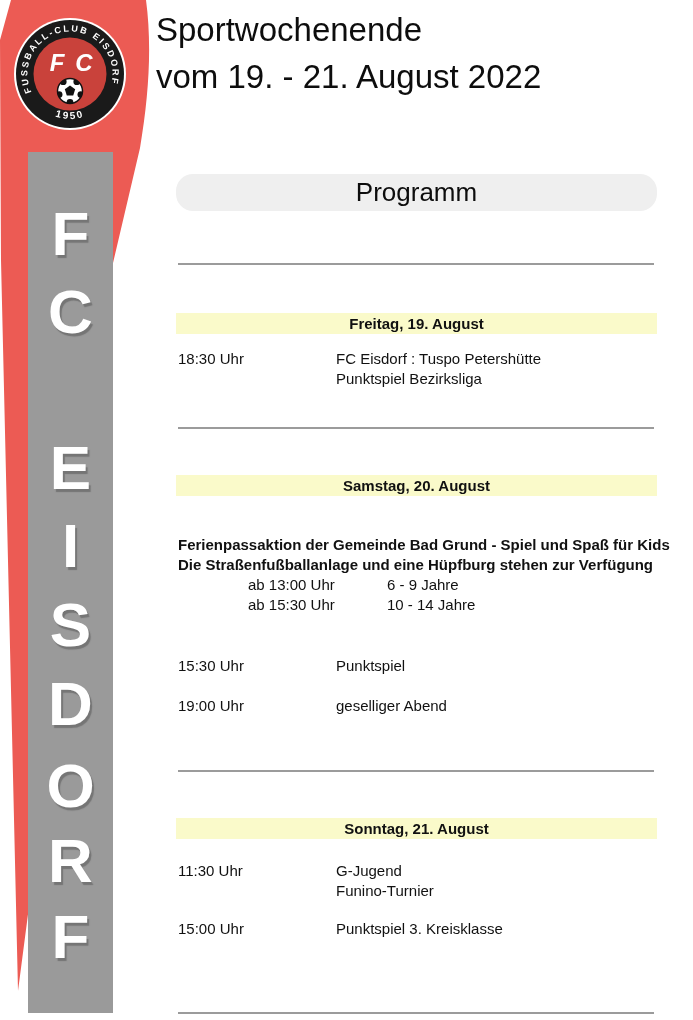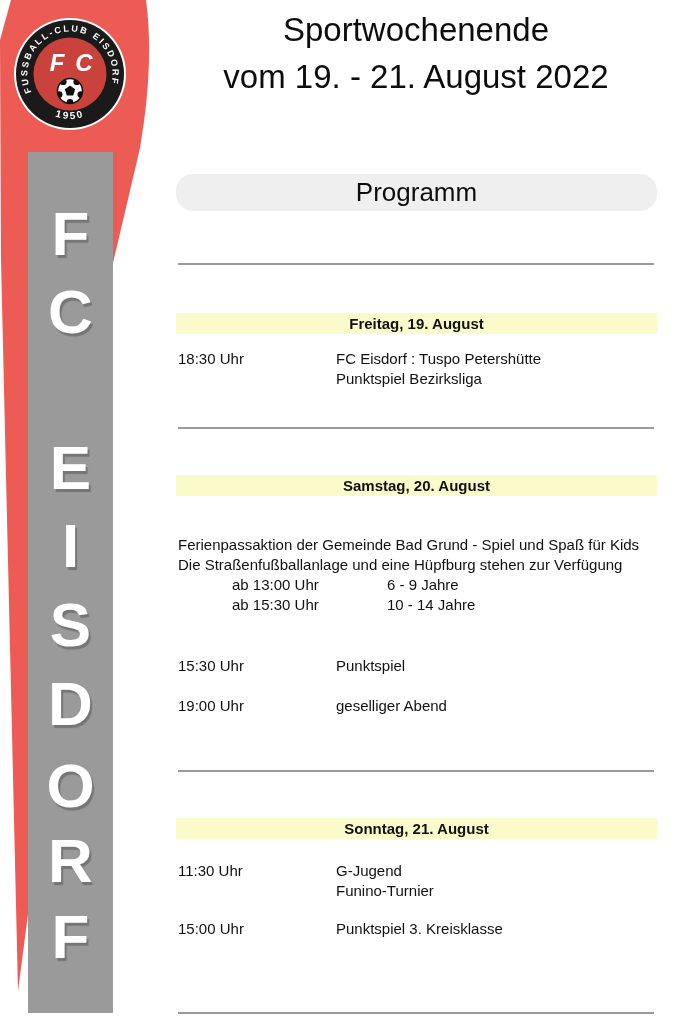--- a/index.html
+++ b/index.html
@@ -21,43 +21,43 @@
     font-size:62px;line-height:66px;font-weight:bold;color:#ffffff;
     text-shadow:2px 3px 1px #757575;
   }
   
   #badge-svg{position:absolute;left:13px;top:17px;width:114px;height:114px;}
   .badge-arc-text{fill:#ffffff;font-size:9px;font-weight:bold;letter-spacing:2.1px;}
   .badge-year{fill:#ffffff;font-size:10px;font-weight:bold;letter-spacing:2px;}
   .badge-fc{fill:#ffffff;font-size:24px;font-weight:bold;font-style:italic;}
   
   .title-block{
-    position:absolute;left:156px;top:6px;width:520px;text-align:center;
+    position:absolute;left:156px;top:6px;width:520px;
     font-size:33px;line-height:47px;color:#0d0d0d;
   }
   .program-bar{
     position:absolute;left:176px;top:174px;width:481px;height:37px;
     background:var(--program-bar-bg,#efefef);
     font-size:26px;line-height:37px;text-align:center;color:#0d0d0d;border-radius:17px;
   }
   .divider{
     position:absolute;left:178px;width:476px;height:2px;
     background:var(--divider,#9b9b9b);
   }
   .day-bar{
     position:absolute;left:176px;width:481px;height:21px;
     background:var(--day-bar-bg,#fafaca);
     font-size:15px;line-height:21px;font-weight:bold;text-align:center;
   }
-  .body-line{position:absolute;font-size:15px;line-height:20px;white-space:nowrap;}
+  .body-line{position:absolute;font-size:15px;line-height:20px;white-space:nowrap;font-weight:bold;}
   .event-row{position:absolute;left:178px;width:479px;font-size:15px;line-height:20px;}
   .event-time{position:absolute;left:0;top:0;white-space:nowrap;}
   .event-desc{position:absolute;left:158px;top:0;white-space:nowrap;}
   .age-row{position:absolute;left:232px;width:425px;font-size:15px;line-height:20px;}
-  .age-time{position:absolute;left:0;top:0;white-space:nowrap;}
+  .age-time{position:absolute;left:16px;top:0;white-space:nowrap;}
   .age-group{position:absolute;left:155px;top:0;white-space:nowrap;}
 </style>
 </head>
 <body>
 
 <svg id="ribbon-svg" viewBox="0 0 160 1020" aria-hidden="true">
   <path class="red-pennant" d="M 11 0 L 146 0 C 152 45 149 95 140 148 L 113 263 L 18 991 L 1 260 L 0 40 Z"></path>
   <rect class="gray-banner" x="28" y="152" width="85" height="861"></rect>
 </svg>
 

